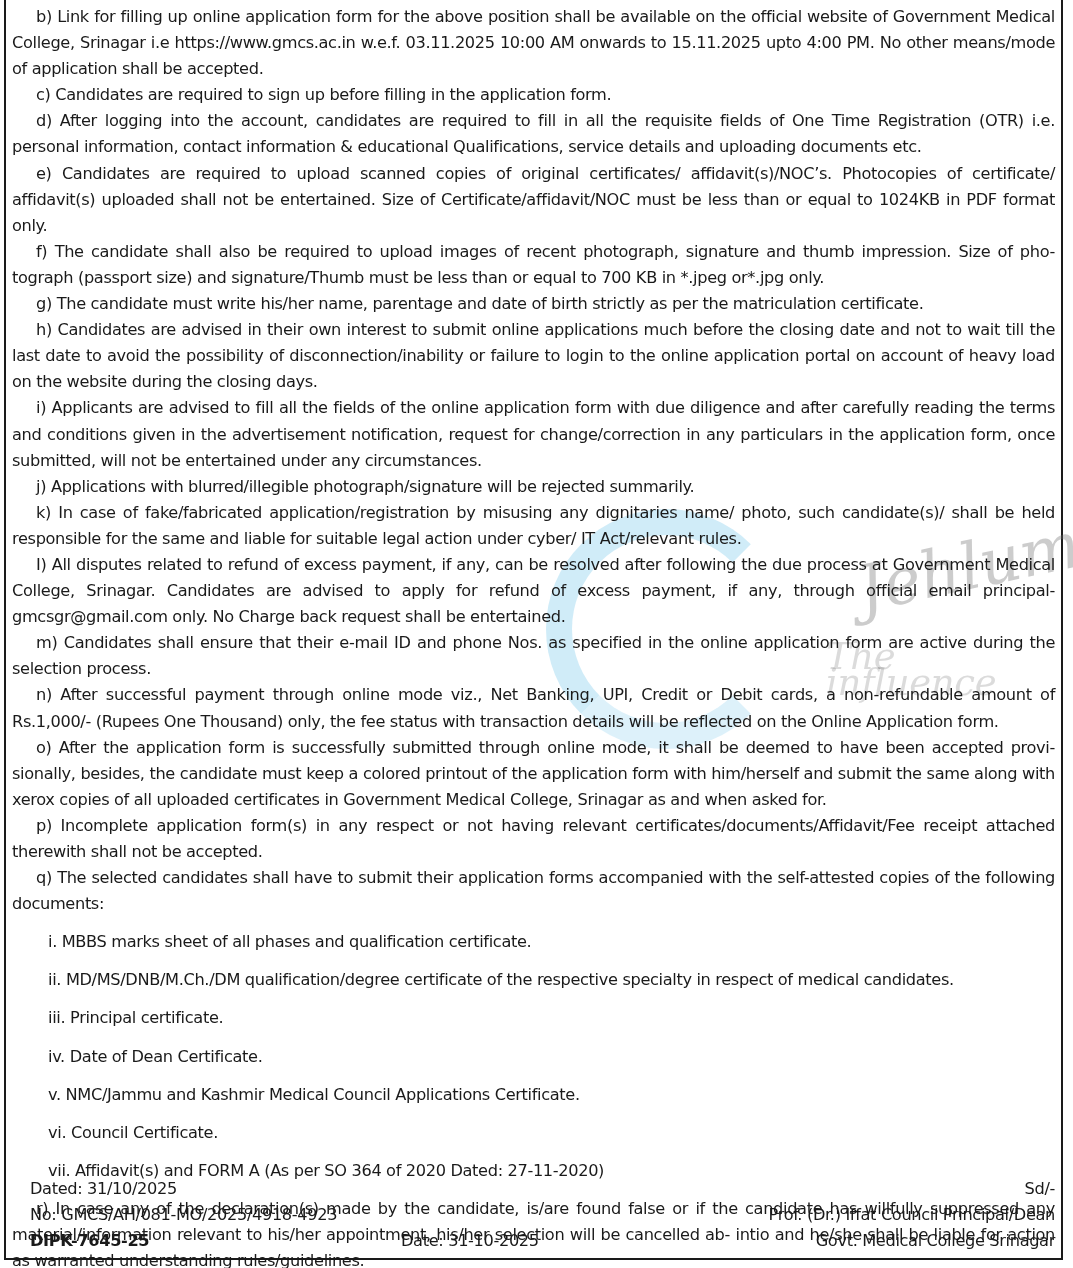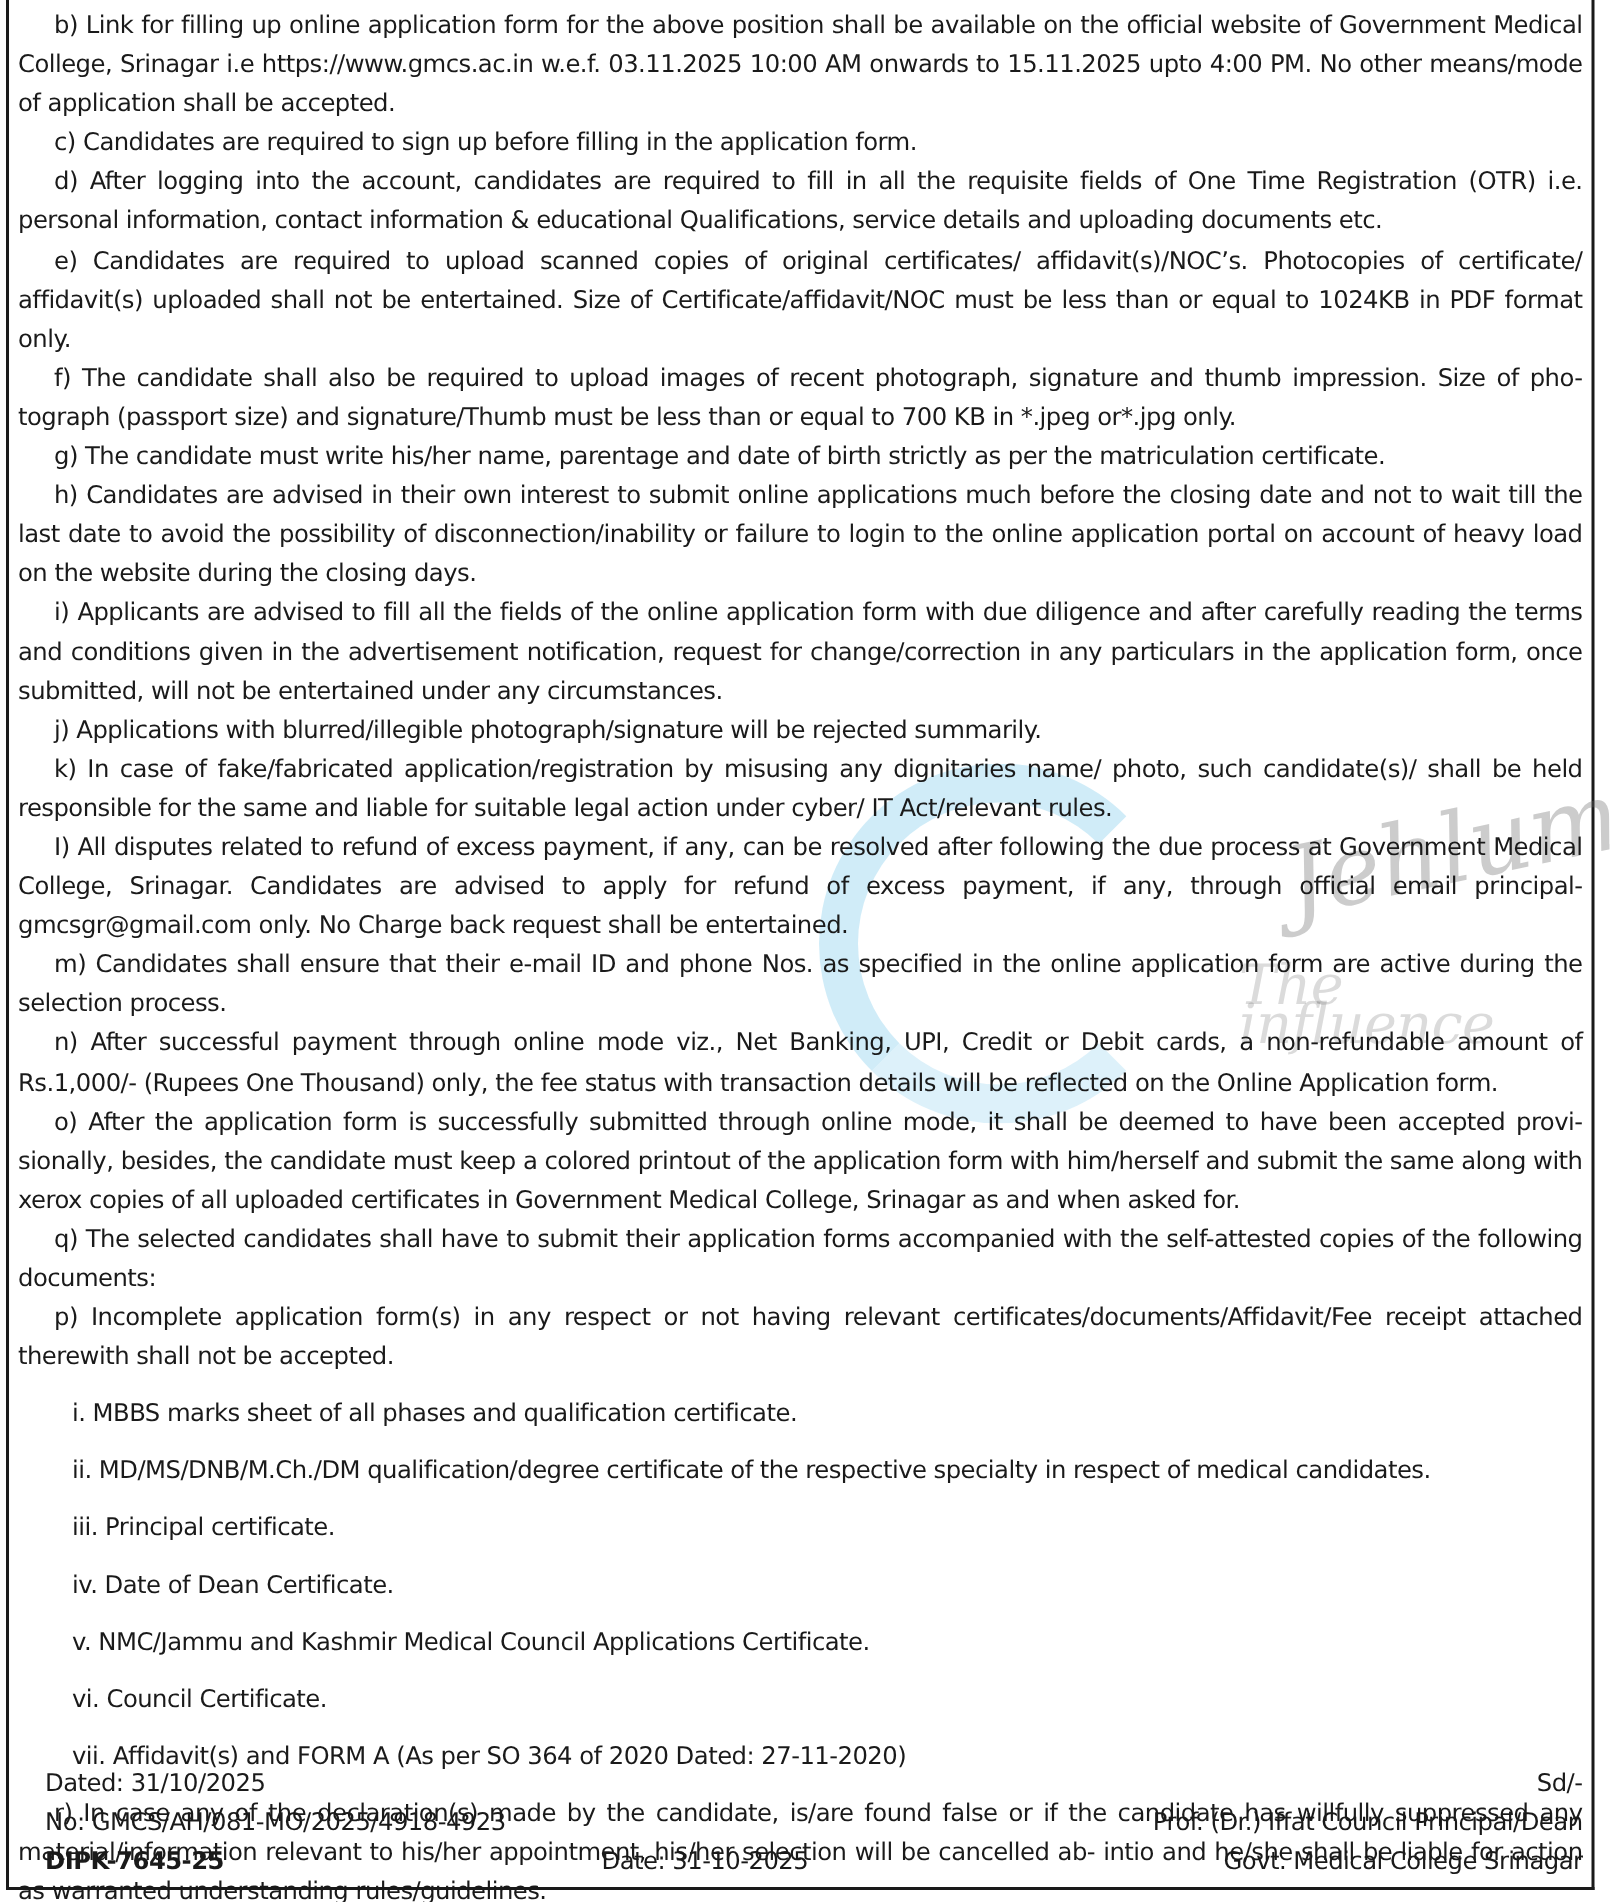--- a/index.html
+++ b/index.html
@@ -50,22 +50,22 @@
     <p class="para">f) The candidate shall also be required to upload images of recent photograph, signature and thumb impression. Size of pho-tograph (passport size) and signature/Thumb must be less than or equal to 700 KB in *.jpeg or*.jpg only.</p>
     <p class="para">g) The candidate must write his/her name, parentage and date of birth strictly as per the matriculation certificate.</p>
     <p class="para">h) Candidates are advised in their own interest to submit online applications much before the closing date and not to wait till the last date to avoid the possibility of disconnection/inability or failure to login to the online application portal on account of heavy load on the website during the closing days.</p>
     <p class="para">i) Applicants are advised to fill all the fields of the online application form with due diligence and after carefully reading the terms and conditions given in the advertisement notification, request for change/correction in any particulars in the application form, once submitted, will not be entertained under any circumstances.</p>
     <p class="para">j) Applications with blurred/illegible photograph/signature will be rejected summarily.</p>
     <p class="para">k) In case of fake/fabricated application/registration by misusing any dignitaries name/ photo, such candidate(s)/ shall be held responsible for the same and liable for suitable legal action under cyber/ IT Act/relevant rules.</p>
     <p class="para">I) All disputes related to refund of excess payment, if any, can be resolved after following the due process at Government Medical College, Srinagar. Candidates are advised to apply for refund of excess payment, if any, through official email principal-gmcsgr@gmail.com only. No Charge back request shall be entertained.</p>
     <p class="para">m) Candidates shall ensure that their e-mail ID and phone Nos. as specified in the online application form are active during the selection process.</p>
     <p class="para">n) After successful payment through online mode viz., Net Banking, UPI, Credit or Debit cards, a non-refundable amount of Rs.1,000/- (Rupees One Thousand) only, the fee status with transaction details will be reflected on the Online Application form.</p>
     <p class="para">o) After the application form is successfully submitted through online mode, it shall be deemed to have been accepted provi-sionally, besides, the candidate must keep a colored printout of the application form with him/herself and submit the same along with xerox copies of all uploaded certificates in Government Medical College, Srinagar as and when asked for.</p>
+    <p class="para">p) Incomplete application form(s) in any respect or not having relevant certificates/documents/Affidavit/Fee receipt attached therewith shall not be accepted.</p>
     <p class="para">q) The selected candidates shall have to submit their application forms accompanied with the self-attested copies of the following documents:</p>
-    <p class="para">p) Incomplete application form(s) in any respect or not having relevant certificates/documents/Affidavit/Fee receipt attached therewith shall not be accepted.</p>
     <p class="item">i. MBBS marks sheet of all phases and qualification certificate.</p>
     <p class="item">ii. MD/MS/DNB/M.Ch./DM qualification/degree certificate of the respective specialty in respect of medical candidates.</p>
     <p class="item">iii. Principal certificate.</p>
     <p class="item">iv. Date of Dean Certificate.</p>
     <p class="item">v. NMC/Jammu and Kashmir Medical Council Applications Certificate.</p>
     <p class="item">vi. Council Certificate.</p>
     <p class="item">vii. Affidavit(s) and FORM A (As per SO 364 of 2020 Dated: 27-11-2020)</p>
     <p class="para">r) In case any of the declaration(s) made by the candidate, is/are found false or if the candidate has willfully suppressed any material/information relevant to his/her appointment, his/her selection will be cancelled ab- intio and he/she shall be liable for action as warranted understanding rules/guidelines.</p>
   </div>
 

